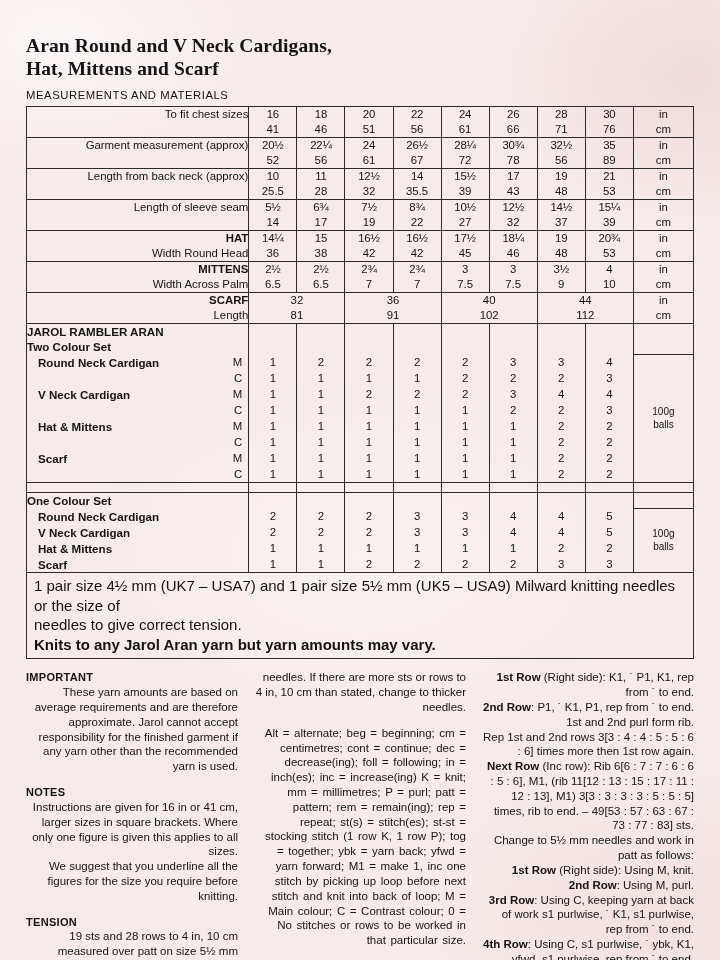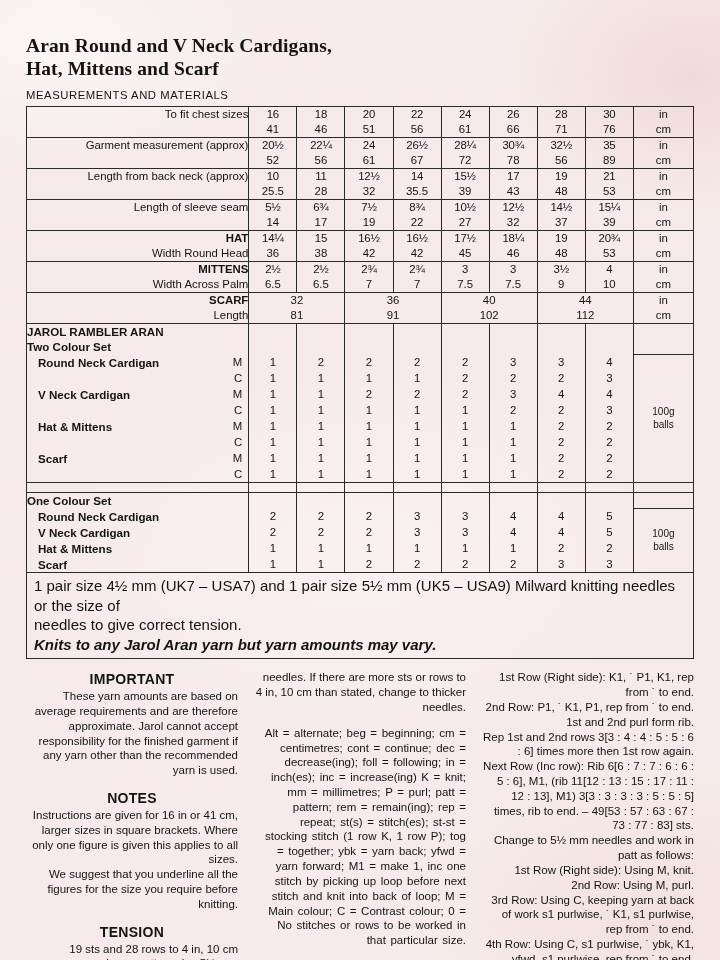--- a/index.html
+++ b/index.html
@@ -90,53 +90,52 @@
   
   .notebox{
     width:668px;
     box-sizing:border-box;
     border:1px solid #2a2a2a;
     border-top:none;
     padding:3px 7px 4px 7px;
     font-size:15px;
     line-height:1.30;
   }
-  .notebox .bold{font-weight:bold;font-style:italic;}
+  .notebox .bold{font-weight:bold;}
 
   
   .cols{
     display:flex;
     gap:0;
     margin-top:11px;
     width:668px;
   }
   .col{width:212px;margin-right:16px;}
   .col:last-child{margin-right:0;width:212px;}
   .col h3{
-    font-size:14px;
+    font-size:11px;
     font-weight:bold;
     margin:0;
     letter-spacing:.3px;
     line-height:1.35;
-    text-align:center;
   }
   .col p{
     margin:0;
     font-size:11.5px;
     line-height:1.29;
     text-align:right;
   }
   .gap{height:11px;}
   .abbr{
     font-size:11.5px;
     line-height:1.30;
     word-spacing:1.4px;
   }
   .rc{font-size:11.4px;line-height:1.285;}
-  .rc b{font-weight:normal;}
+  .rc b{font-weight:bold;}
   .center-head{letter-spacing:.6px;}
 </style>
 </head>
 <body>
 
 <div class="paper-tint"></div>
 
 <div class="page">
 
   <h1 class="title">

